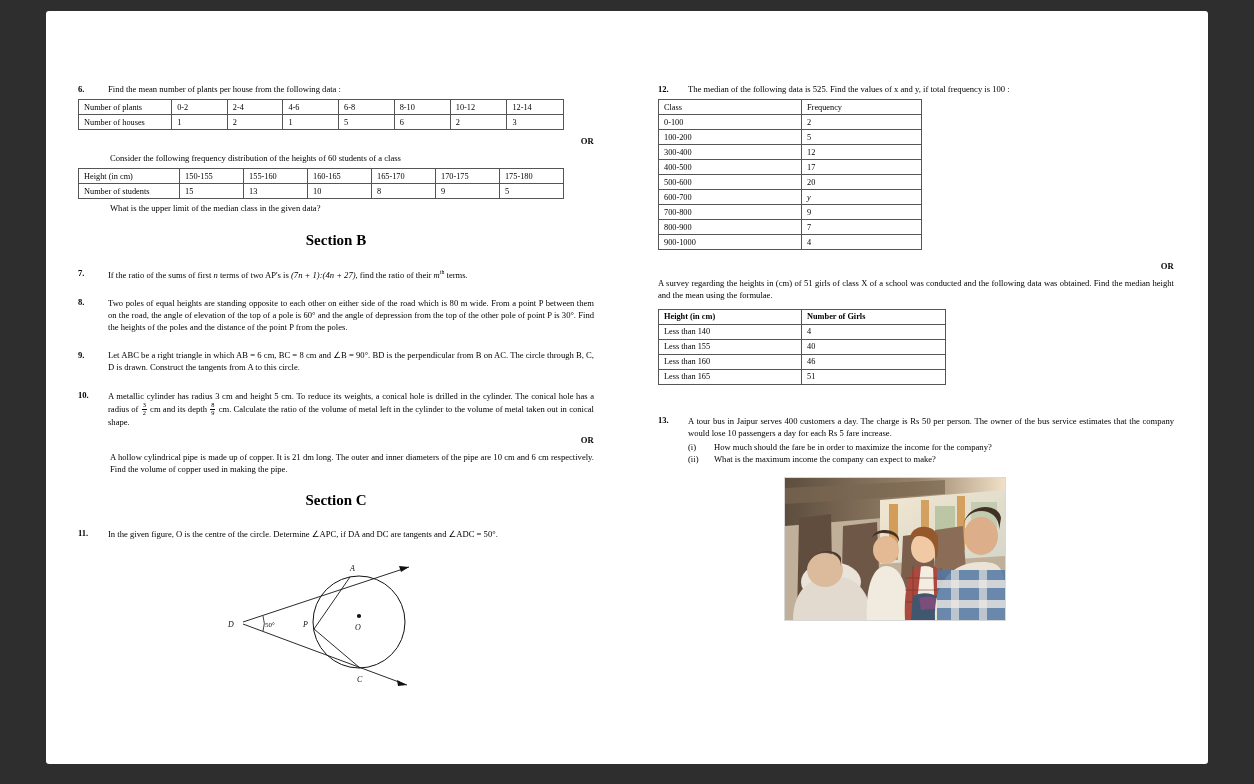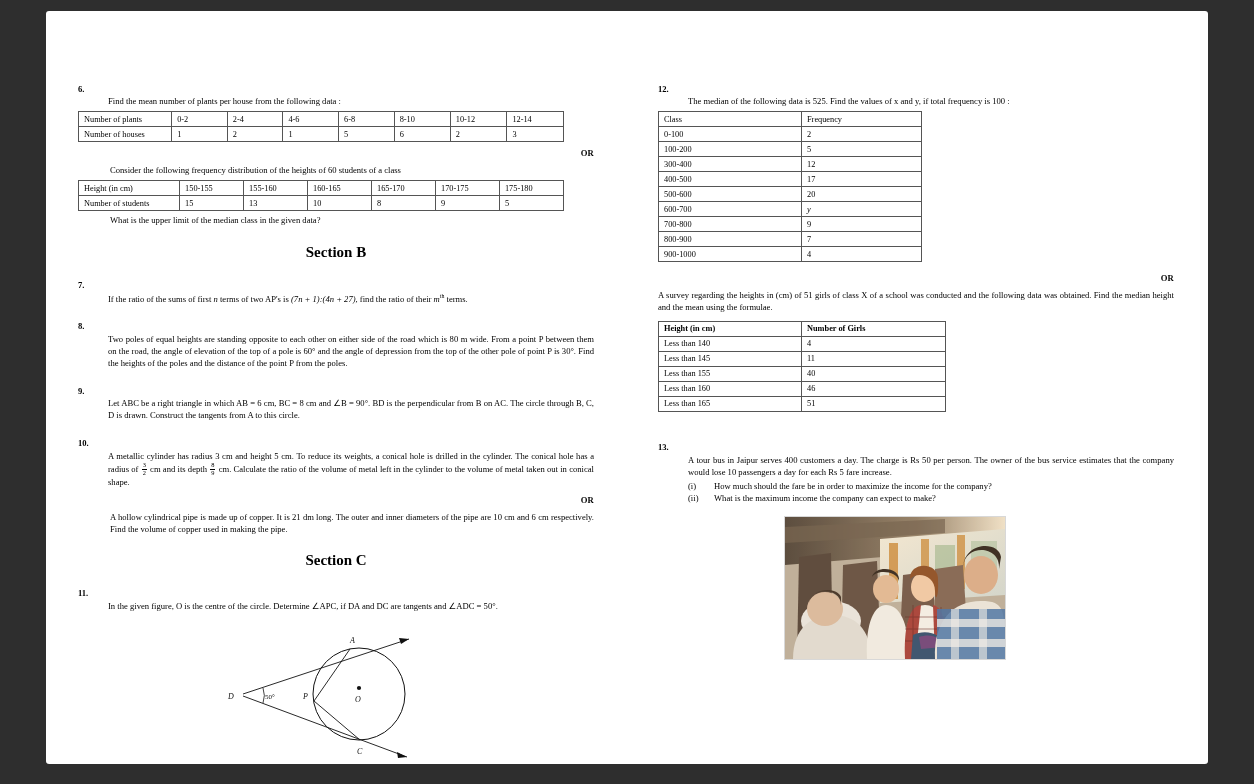--- a/index.html
+++ b/index.html
@@ -38,21 +38,20 @@
     font-weight: bold;
     font-size: 8.6px;
     padding-top: 0.5px;
     text-align: left;
   }
   .qbody {
     flex: 1;
     font-size: 8.6px;
     line-height: 1.42;
     text-align: justify;
-    margin-top: 12px;
   }
   .qbody.nojust { text-align: left; }
   .indent { margin-left: 32px; font-size: 8.6px; line-height: 1.42; }
 
   .or {
     text-align: right;
     font-weight: bold;
     font-size: 8.6px;
     margin: 6px 0 6px 0;
     letter-spacing: 0.2px;
@@ -310,24 +309,20 @@
 
     <table class="dtab tab-girls" style="margin-top:7px;">
       <tbody>
           <tr>
         <th>Height (in cm)</th>
         <th>Number of Girls</th>
       </tr>
       <tr>
             <td>Less than 140</td>
             <td>4</td>
-          </tr>
-      <tr>
-            <td>Less than 145</td>
-            <td>11</td>
           </tr>
       <tr>
             <td>Less than 155</td>
             <td>40</td>
           </tr>
       <tr>
             <td>Less than 160</td>
             <td>46</td>
           </tr>
       <tr>

